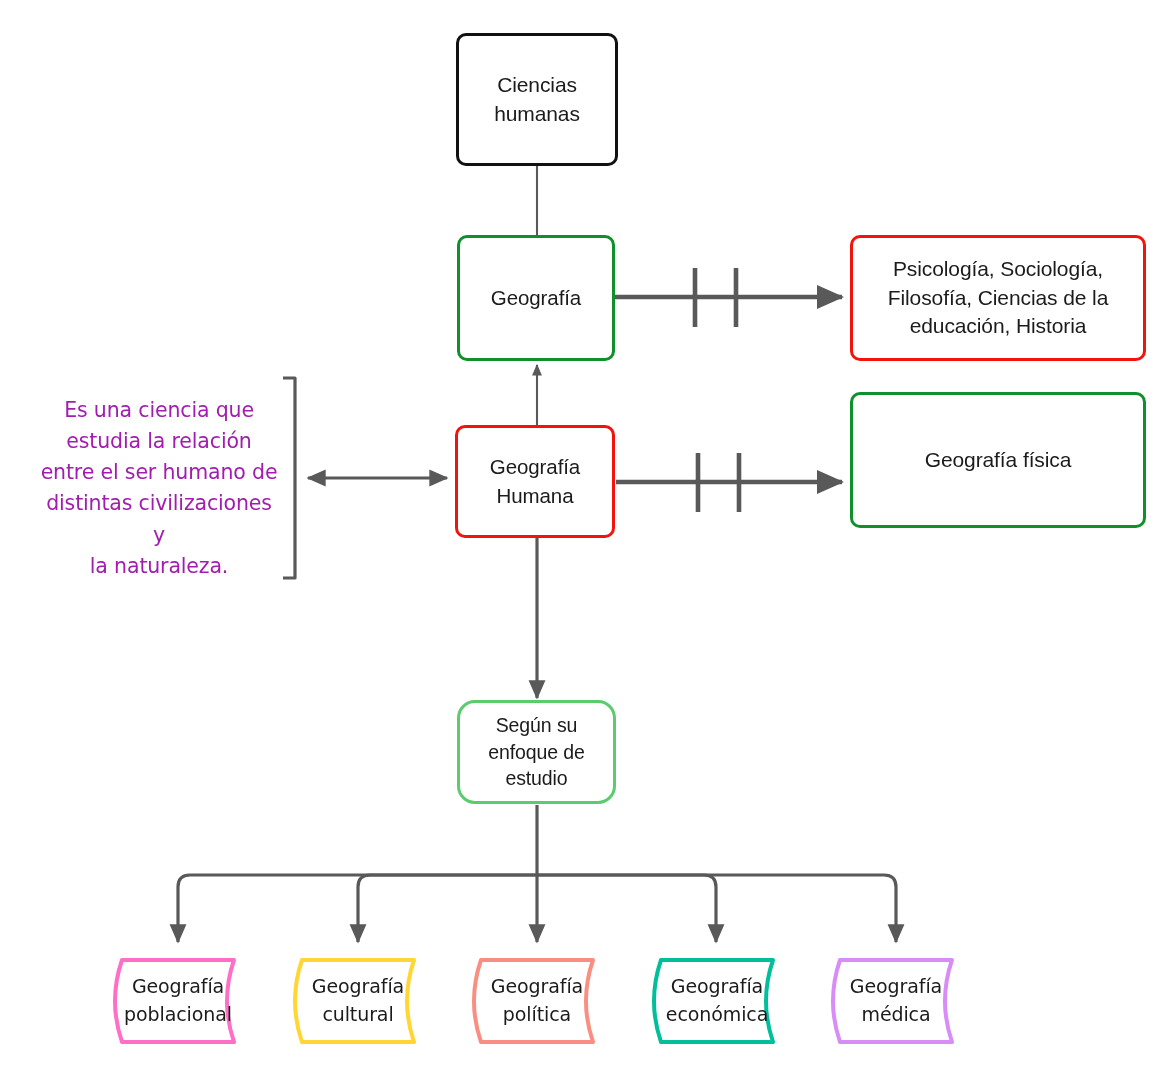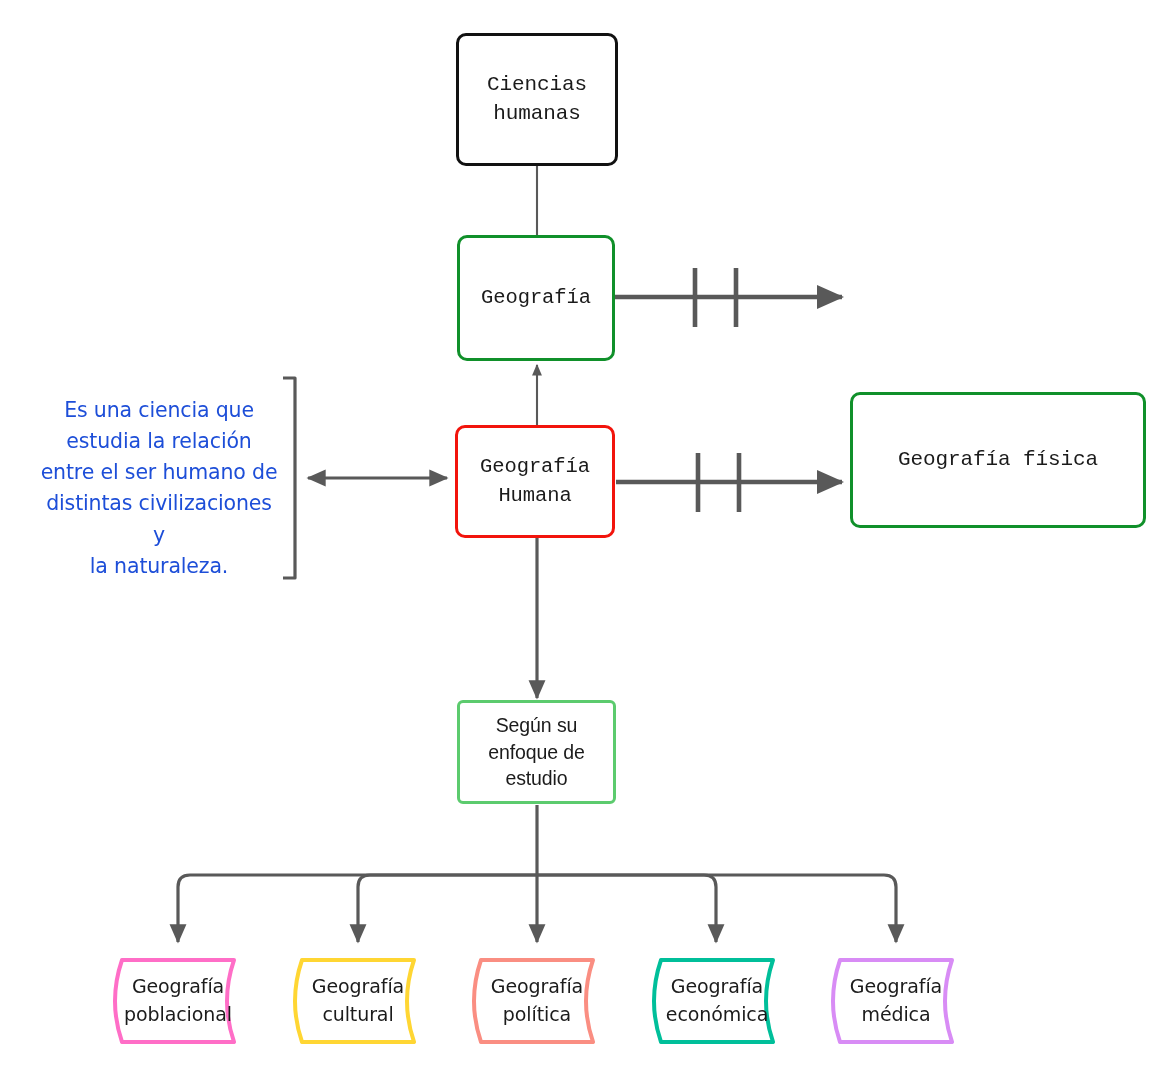--- a/index.html
+++ b/index.html
@@ -26,40 +26,40 @@
   }
   
   .node {
     position: absolute;
     display: flex;
     align-items: center;
     justify-content: center;
     text-align: center;
     background: #ffffff;
     color: #1b1b1b;
-    font-family: Liberation Mono, monospace;
+    font-family: Liberation Sans, sans-serif;
     line-height: 1.38;
     z-index: 3;
   }
   .node .lbl { display: block; width: 100%; padding: 0 8px; }
 
   
   .box {
     border-style: solid;
     border-width: 3.5px;
     border-radius: 10px;
   }
   .box.black  { border-color: #111111; }
   .box.green  { border-color: #10902a; }
   .box.red    { border-color: #f2140c; }
 
   
   .pill {
     border: 3.5px solid #5ccb6e;
-    border-radius: 6px;
+    border-radius: 18px;
     font-family: "Liberation Sans", sans-serif;
   }
 
   
   .tape {
     position: absolute;
     z-index: 3;
   }
   .tape svg { position: absolute; left: 0; top: 0; overflow: visible; }
   .tape .tape-label {
@@ -75,21 +75,21 @@
     line-height: 1.45;
     letter-spacing: -0.1px;
     padding: 0 22px;
     z-index: 2;
   }
 
   
   .annotation {
     position: absolute;
     text-align: center;
-    color: #1d4ed8;
+    color: #a21caf;
     font-size: 20.5px;
     line-height: 1.52;
     letter-spacing: -0.15px;
     z-index: 3;
   }
 
   
   .fs-top   { font-size: 21px; letter-spacing: -0.1px; }
   .fs-mid   { font-size: 20.5px; letter-spacing: -0.1px; }
   .fs-list  { font-size: 21px; letter-spacing: -0.1px; }
@@ -142,20 +142,25 @@
 
   <div class="node box black fs-top" style="left:456px; top:33px; width:162px; height:133px;">
     <span class="lbl" style="white-space: pre-line;">Ciencias
 humanas</span>
   </div>
 
   <div class="node box green fs-mid" style="left:457px; top:235px; width:158px; height:126px;">
     <span class="lbl">Geografía</span>
   </div>
 
+  <div class="node box red fs-list" style="left:850px; top:235px; width:296px; height:126px;">
+    <span class="lbl" style="white-space: pre-line;">Psicología, Sociología,
+Filosofía, Ciencias de la
+educación, Historia</span>
+  </div>
 
   <div class="node box red fs-mid" style="left:455px; top:425px; width:160px; height:113px;">
     <span class="lbl" style="white-space: pre-line;">Geografía
 Humana</span>
   </div>
 
   <div class="node box green fs-list" style="left:850px; top:392px; width:296px; height:136px;">
     <span class="lbl">Geografía física</span>
   </div>
 

